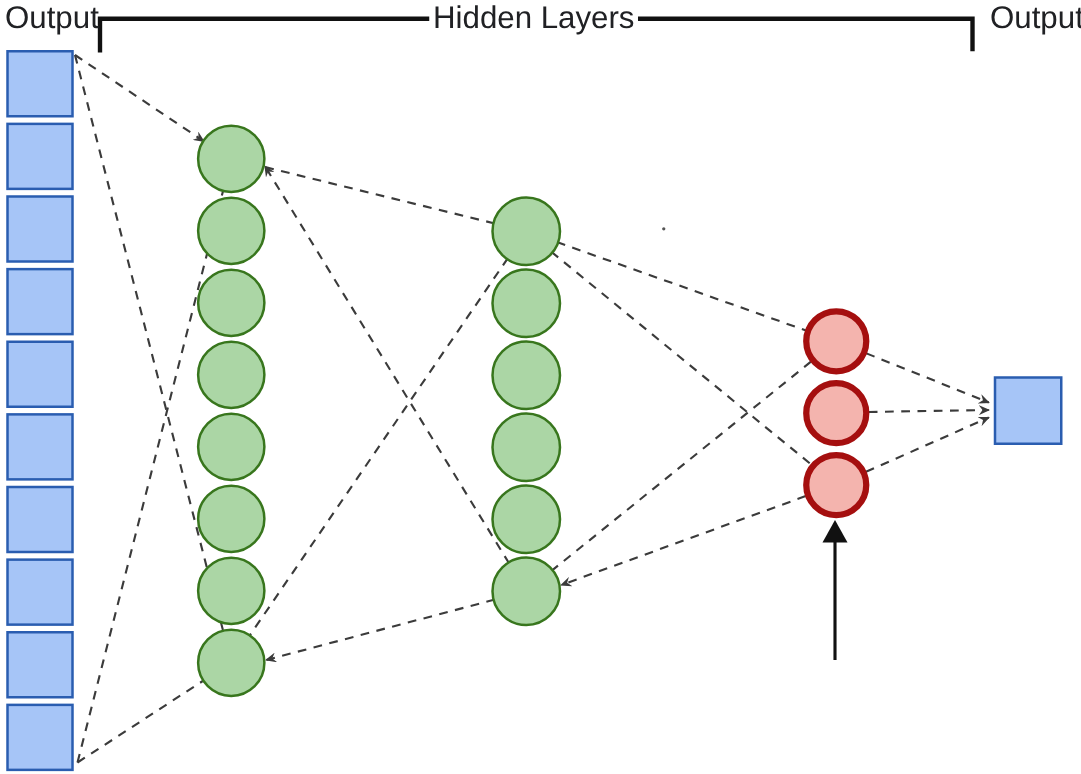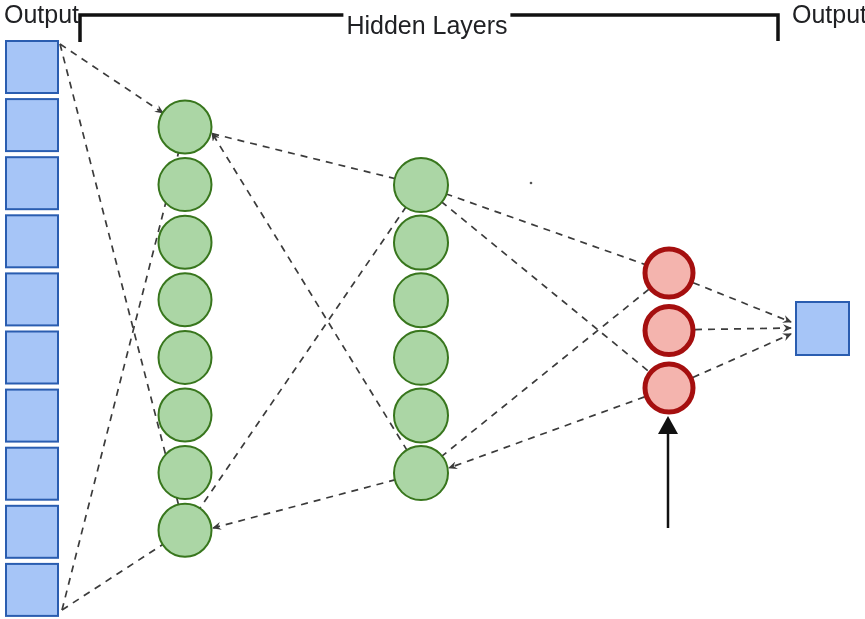--- a/index.html
+++ b/index.html
@@ -3,21 +3,21 @@
 <meta charset="utf-8">
 <style>
   html,body{margin:0;padding:0;background:#ffffff;}
   #stage{position:relative;width:865px;height:619px;background:#ffffff;overflow:hidden;
          font-family:"Liberation Sans", sans-serif;color:#202124;}
   #net-svg{position:absolute;left:0;top:0;}
   .lbl{position:absolute;white-space:nowrap;color:#202124;}
   .lbl-sm{font-size:25px;line-height:27px;}
   .lbl-big{font-size:34px;line-height:36px;}
   #lbl-input{left:4px;top:1px;}
-  #lbl-hidden{left:427px;top:1px;transform:translateX(-50%);background:#ffffff;padding:11px 3px;}
+  #lbl-hidden{left:427px;top:1px;transform:translateX(-50%);background:#ffffff;padding:0 3px;}
   #lbl-output{left:792px;top:1px;}
   #lbl-embeddings{left:583px;top:526px;}
 </style>
 </head>
 <body>
 
 <div id="stage">
   <svg id="net-svg" width="865" height="619" viewBox="0 0 865 619">
       <defs>
         <marker id="ah" markerWidth="10" markerHeight="8" refX="8" refY="4" orient="auto" markerUnits="userSpaceOnUse">

